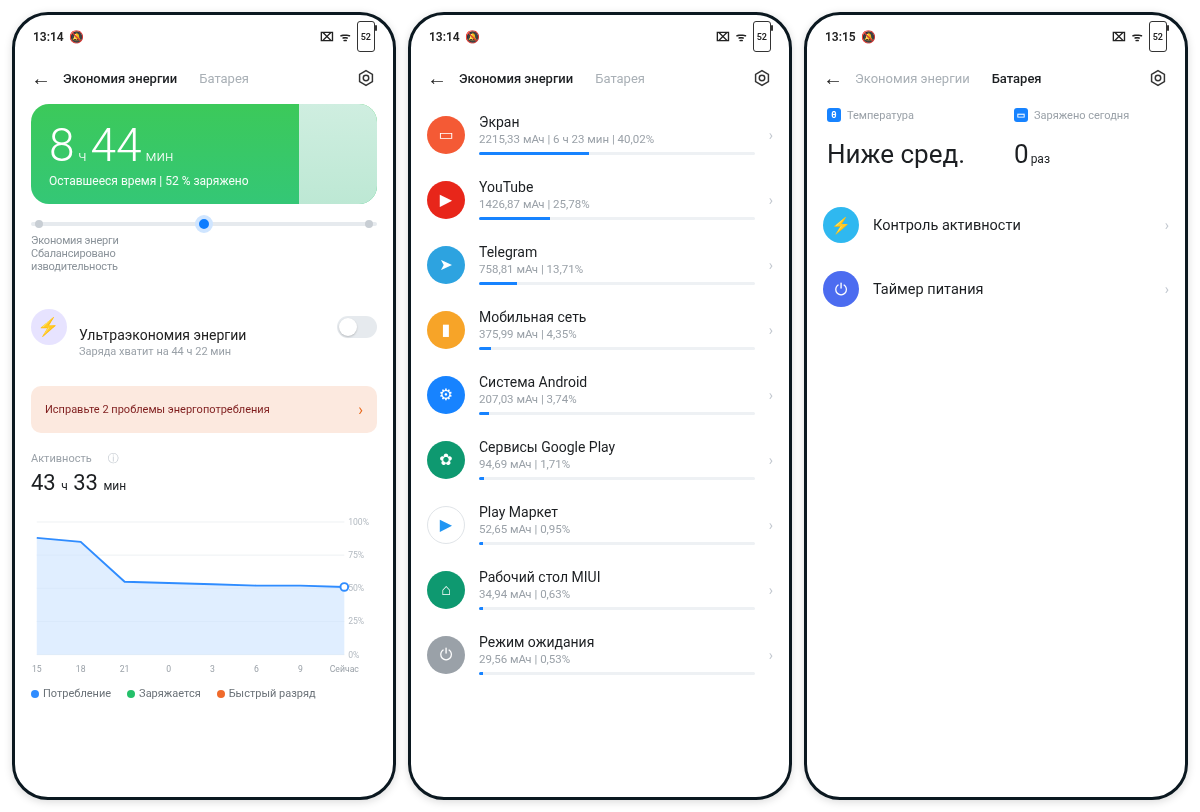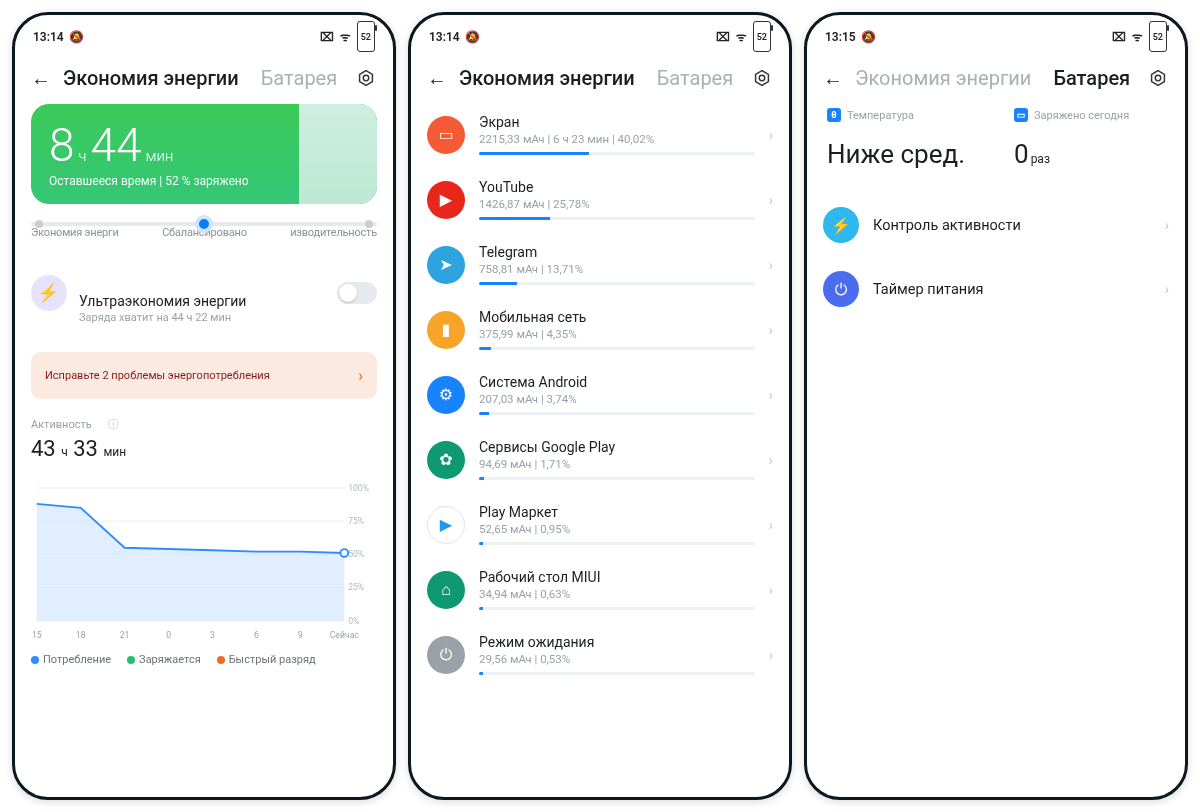--- a/index.html
+++ b/index.html
@@ -32,21 +32,21 @@
   .sb-icons { display:flex; gap:6px; align-items:center; font-size:12px; }
   .sb-bat { border:1px solid #333; border-radius:3px; padding:0 3px; font-size:9px; font-weight:600; display:inline-flex; align-items:center; height:31px; position:relative;}
   .sb-bat::after{content:"";position:absolute;right:-3px;top:3px;width:2px;height:6px;background:#333;border-radius:1px;}
 
   .header {
     display:flex; align-items:center; gap:12px;
     padding: 10px 16px 14px;
   }
   .back { font-size:20px; color:#222; cursor:pointer; }
   .tabs { display:flex; gap:22px; flex:1; }
-  .tab { font-size:20px; color:#a9b0b6; cursor:pointer; }
+  .tab { font-size:13px; color:#a9b0b6; cursor:pointer; }
   .tab.active { color:#1c1f22; font-weight:500; }
   .gear { width:22px; height:22px; color:#333; cursor:pointer; }
 
   .content { flex:1; overflow:hidden; padding: 0 16px; }
 
   
   .hero {
     background: linear-gradient(180deg,#3cc95a 0%, #34c776 100%);
     border-radius:18px; padding: 18px 18px 16px; color:#fff;
     position:relative; overflow:hidden;
@@ -59,21 +59,21 @@
   .hero-big .n1 { font-size:46px; line-height:1;}
   .hero-big .u  { font-size:15px; }
   .hero-sub { font-size:12px; opacity:.95; margin-top:6px; }
 
   .slider-wrap { margin-top:18px; }
   .slider-track { height:4px; background:#e6eaee; border-radius:3px; position:relative; }
   .slider-dot   { width:8px;height:8px;border-radius:50%;background:#c8ced4;position:absolute;top:-2px;}
   .slider-dot.d1{left:4px;}
   .slider-dot.d2{left:50%;transform:translateX(-50%);width:18px;height:18px;top:-7px;background:#0b7cff;border:4px solid #cfe5ff;}
   .slider-dot.d3{right:4px;}
-  .slider-labels{display:flex;justify-content:space-between;font-size:11px;color:#8a9299;letter-spacing:-.2px;}
+  .slider-labels{display:flex;justify-content:space-between;font-size:11px;color:#8a9299;margin-top:8px; letter-spacing:-.2px;flex-direction:column;}
 
   .ultra-row{display:flex;align-items:center;gap:12px;margin-top:22px;}
   .ultra-ico{width:36px;height:36px;border-radius:50%;background:#e7e3ff;display:flex;align-items:center;justify-content:center;color:#6a3cff;font-size:18px;}
   .ultra-text{flex:1;margin-top:32px;}
   .ultra-title{font-size:14px;color:#222;}
   .ultra-sub{font-size:11px;color:#9aa1a8;margin-top:2px;}
   .toggle{width:40px;height:22px;border-radius:12px;background:#e6eaee;position:relative;cursor:pointer;}
   .toggle::after{content:"";position:absolute;left:2px;top:2px;width:18px;height:18px;border-radius:50%;background:#fff;box-shadow:0 1px 2px rgba(0,0,0,.2);}
 
   .warning{margin-top:28px;background:#fce9df;border-radius:10px;padding:14px;display:flex;justify-content:space-between;align-items:center;cursor:pointer;}

